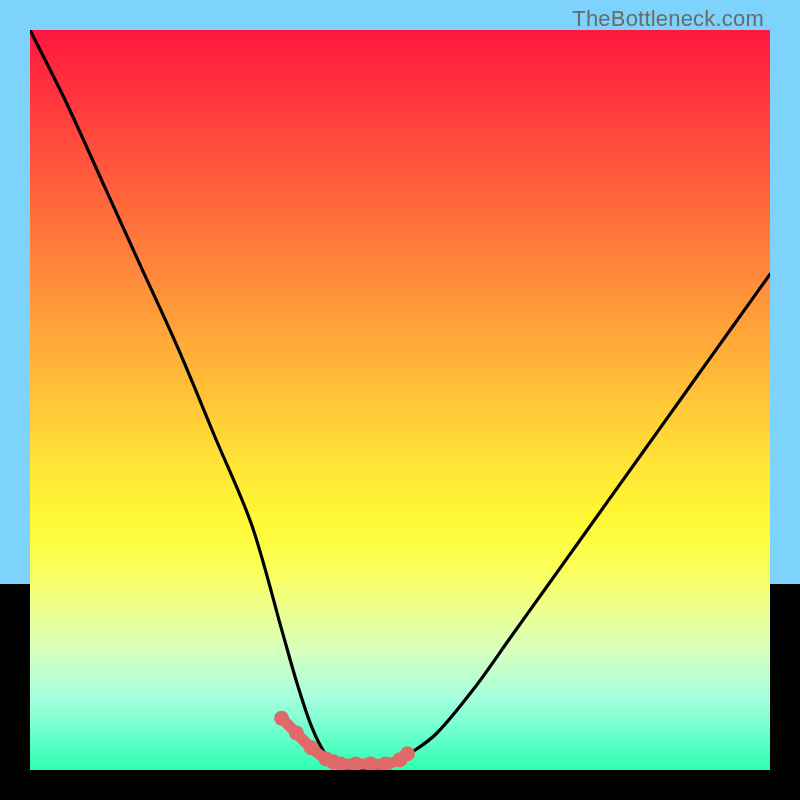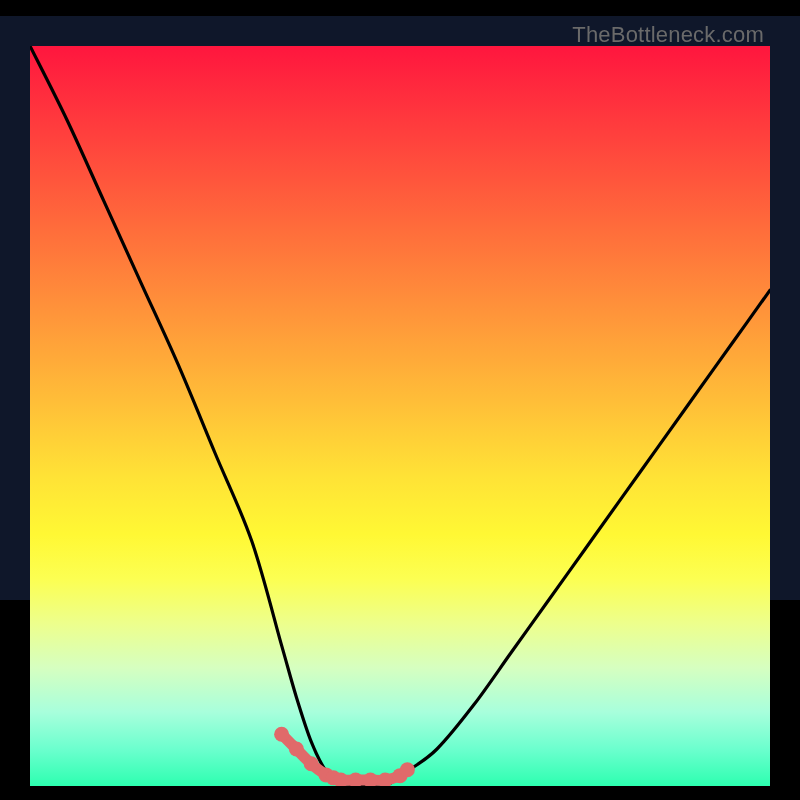--- a/index.html
+++ b/index.html
@@ -1,22 +1,21 @@
 <!DOCTYPE html>
 <html><head>
 <meta charset="utf-8">
 <style>
   * { margin: 0; padding: 0; box-sizing: border-box; }
   html, body { width: 800px; height: 800px; overflow: hidden; background: #000; }
   .frame {
     position: relative;
     width: 800px;
     height: 584px;
-    background: #0f172a;
-    margin-top: 16px;
+    background: #7dd3fc;
   }
   .plot {
     position: absolute;
     left: 30px;
     top: 30px;
     width: 740px;
     height: 740px;
     background: linear-gradient(to bottom,
       #ff163e 0%,
       #ff403d 12%,

